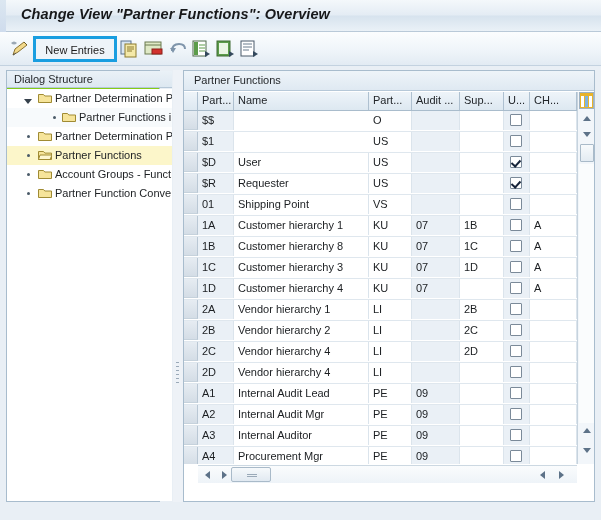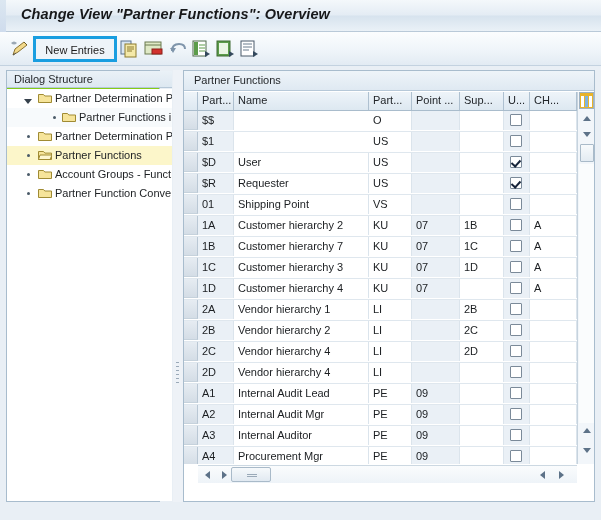--- a/index.html
+++ b/index.html
@@ -329,21 +329,21 @@
         <div class="ch" style="left: 14px; width: 36px;">
           <span>Part...</span>
         </div>
         <div class="ch" style="left: 50px; width: 135px;">
           <span>Name</span>
         </div>
         <div class="ch" style="left: 185px; width: 43px;">
           <span>Part...</span>
         </div>
         <div class="ch" style="left: 228px; width: 48px;">
-          <span>Point ...</span>
+          <span>Audit ...</span>
         </div>
         <div class="ch" style="left: 276px; width: 44px;">
           <span>Sup...</span>
         </div>
         <div class="ch" style="left: 320px; width: 26px;">
           <span>U...</span>
         </div>
         <div class="ch" style="left: 346px; width: 47px;">
           <span>CH...</span>
         </div>
@@ -463,21 +463,21 @@
           <div class="cell" style="left: 346px; width: 47px;">
             <span></span>
           </div>
         </div>
         <div class="row">
           <div class="selcol"></div>
           <div class="cell shade" style="left: 14px; width: 36px;">
             <span>1A</span>
           </div>
           <div class="cell" style="left: 50px; width: 135px;">
-            <span>Customer hierarchy 2</span>
+            <span>Customer hierarchy 1</span>
           </div>
           <div class="cell" style="left: 185px; width: 43px;">
             <span>KU</span>
           </div>
           <div class="cell shade" style="left: 228px; width: 48px;">
             <span>07</span>
           </div>
           <div class="cell" style="left: 276px; width: 44px;">
             <span>1B</span>
           </div>
@@ -487,21 +487,21 @@
           <div class="cell" style="left: 346px; width: 47px;">
             <span>A</span>
           </div>
         </div>
         <div class="row">
           <div class="selcol"></div>
           <div class="cell shade" style="left: 14px; width: 36px;">
             <span>1B</span>
           </div>
           <div class="cell" style="left: 50px; width: 135px;">
-            <span>Customer hierarchy 7</span>
+            <span>Customer hierarchy 8</span>
           </div>
           <div class="cell" style="left: 185px; width: 43px;">
             <span>KU</span>
           </div>
           <div class="cell shade" style="left: 228px; width: 48px;">
             <span>07</span>
           </div>
           <div class="cell" style="left: 276px; width: 44px;">
             <span>1C</span>
           </div>

